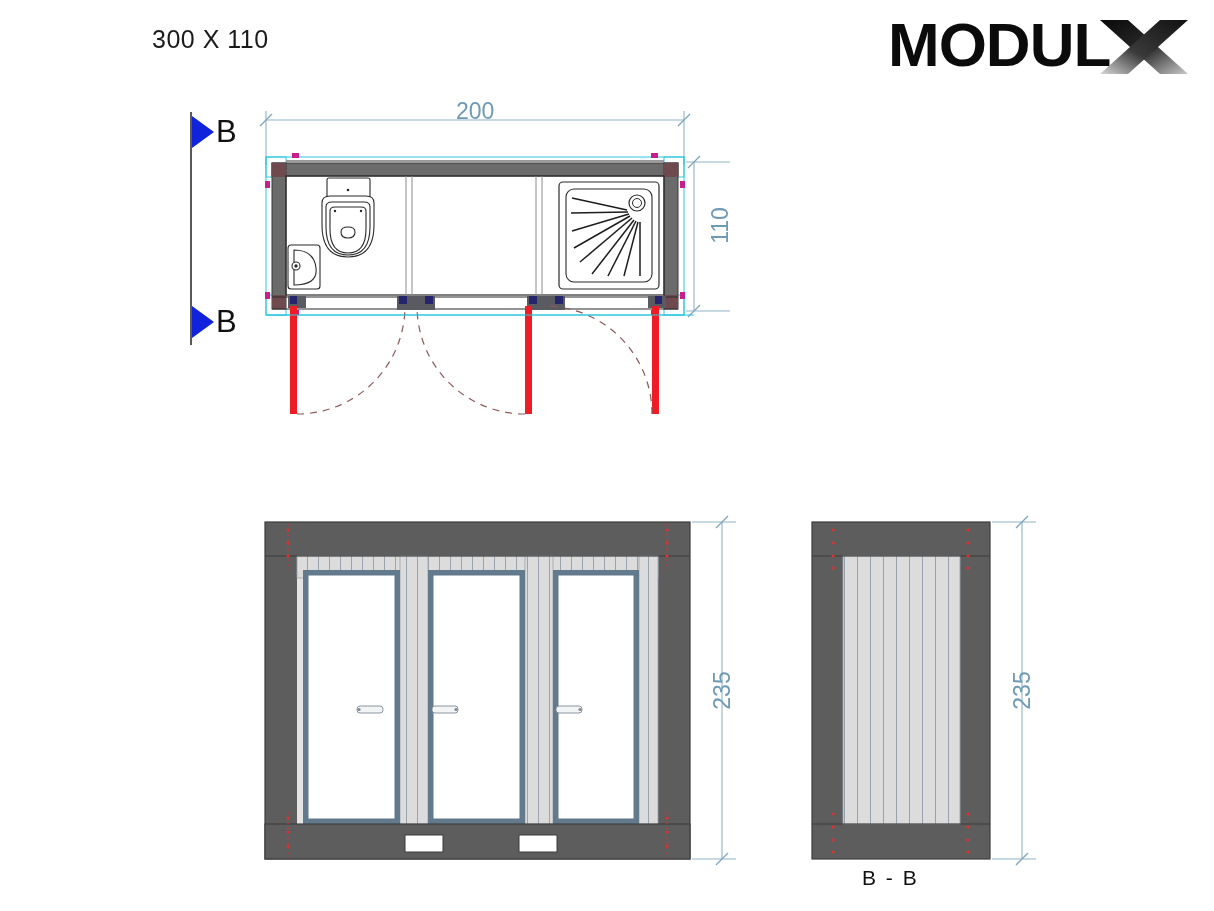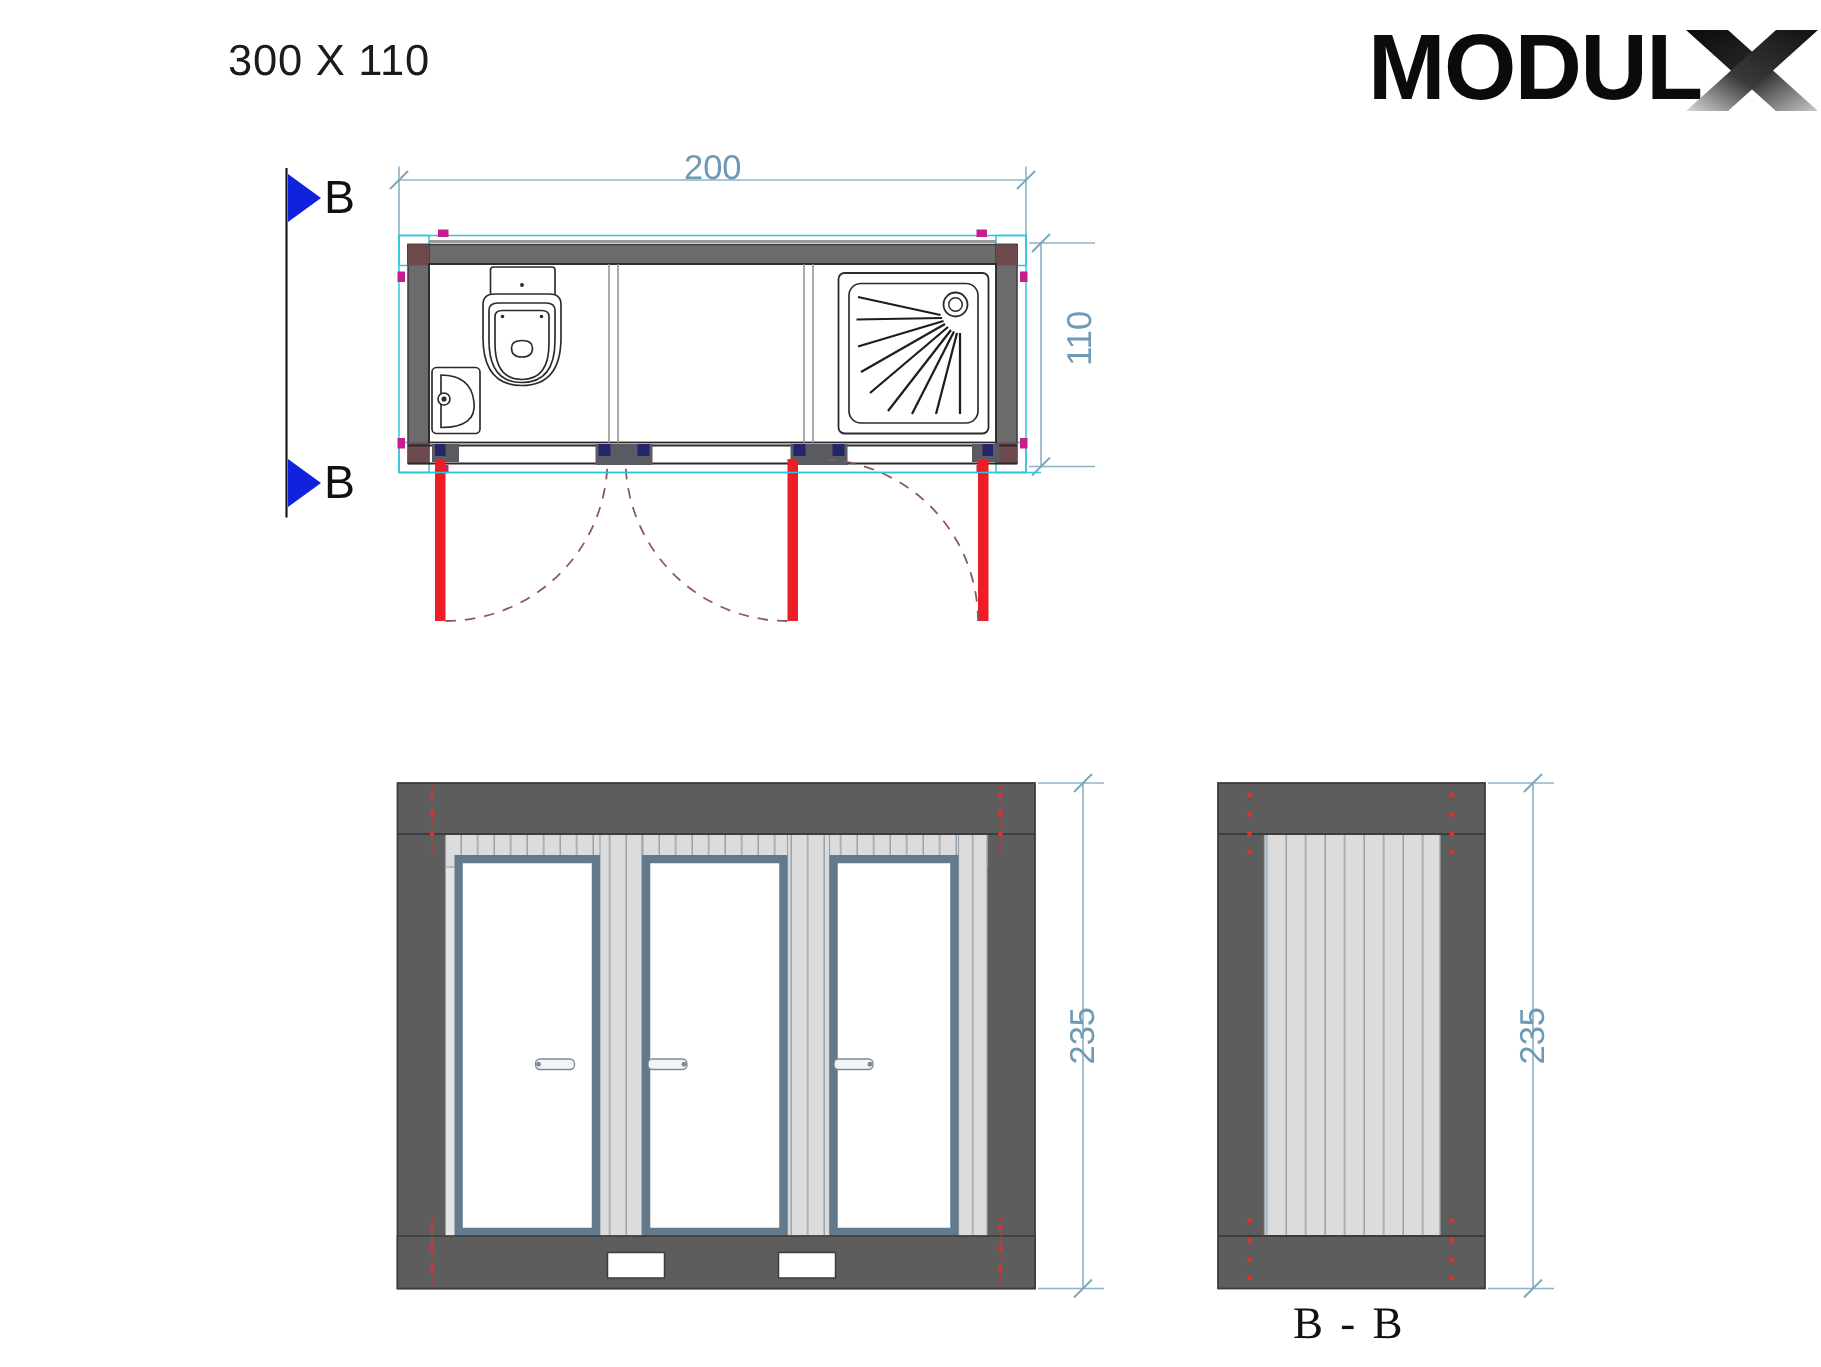--- a/index.html
+++ b/index.html
@@ -18,28 +18,28 @@
     position: absolute;
     inset: 0;
     background: #ffffff;
   }
 
   
   #title-text {
     position: absolute;
     left: 152px;
     top: 25px;
-    font-size: 29px;
+    font-size: 25px;
     color: #1b1b1b;
     letter-spacing: 0.5px;
     white-space: nowrap;
   }
   #brand-logo {
     position: absolute;
-    right: 2px;
+    right: 26px;
     top: 14px;
     height: 64px;
     width: 300px;
   }
 
   
   .svg-layer {
     position: absolute;
     left: 0;
     top: 0;
@@ -62,24 +62,23 @@
     position: absolute;
     font-size: 31px;
     color: #111111;
     font-family: "Liberation Sans", sans-serif;
     line-height: 1;
   }
   #section-label {
     position: absolute;
     left: 862px;
     top: 866px;
-    font-size: 30px;
+    font-size: 21px;
     color: #111111;
     letter-spacing: 2px;
-    font-family: Liberation Serif, serif;
   }
 </style>
 </head>
 <body>
 
 <div class="page">
 
   <div id="title-text">300 X 110</div>
 
   <div id="brand-logo">

